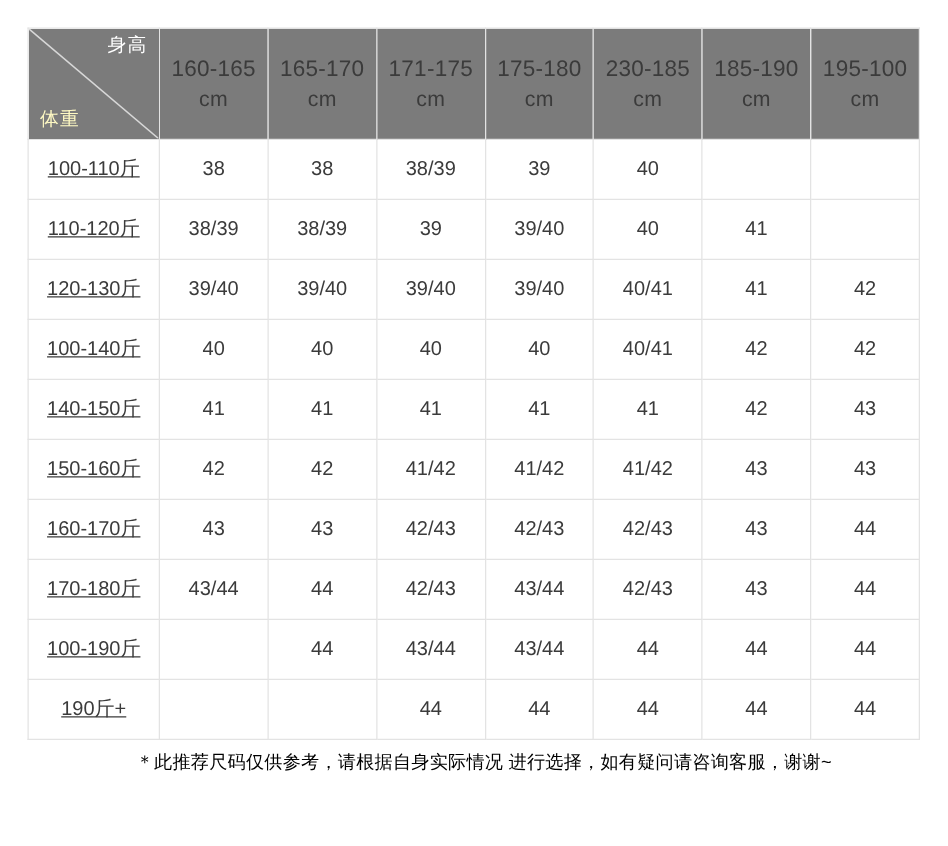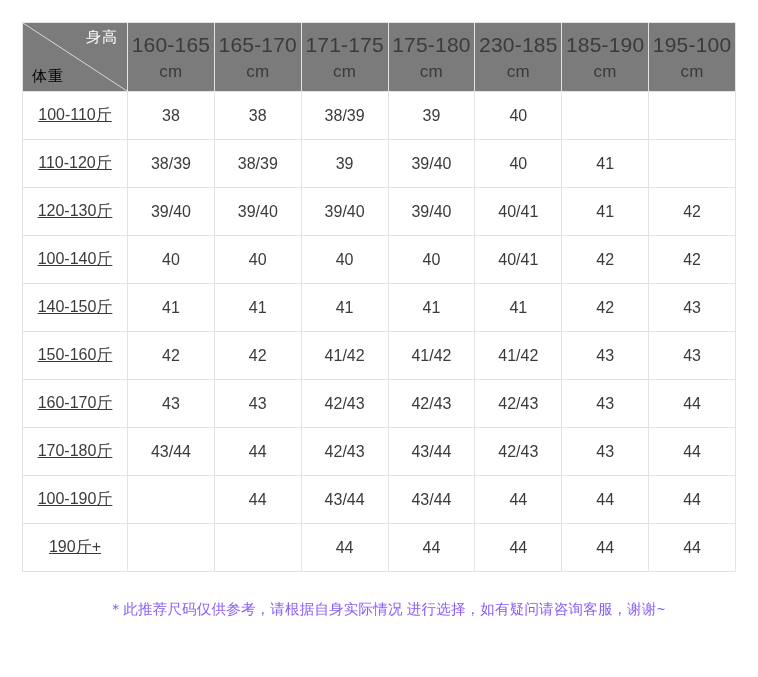--- a/index.html
+++ b/index.html
@@ -55,21 +55,21 @@
   thead th.corner {
     position: relative;
     padding: 0;
     width: 104px;
     background: #7b7b7b;
     overflow: hidden;
   }
   .corner-inner {
     position: relative;
     width: 100%;
-    height: 68px;
+    height: 88px;
     text-align: right;
   }
   .corner-line {
     position: absolute;
     left: 0;
     top: 0;
     width: 100%;
     height: 100%;
   }
   .corner-line svg { display: block; width: 100%; height: 100%; }
@@ -79,26 +79,26 @@
     top: 5px;
     font-size: 15px;
     color: #ffffff;
     letter-spacing: 1px;
   }
   .corner-bottom {
     position: absolute;
     left: 9px;
     bottom: 5px;
     font-size: 15px;
-    color: #000000;
+    color: #fef9c3;
     letter-spacing: 1px;
   }
   .hdr-main {
     display: block;
-    font-size: 21px;
+    font-size: 18px;
     letter-spacing: 0.2px;
   }
   .hdr-unit {
     display: block;
     font-size: 17px;
     margin-top: 2px;
     letter-spacing: 0.3px;
   }
   tbody td.rowhead {
     color: #3b3b3b;
@@ -110,21 +110,21 @@
     background: #ffffff;
     font-size: 15px;
   }
   .note {
     position: absolute;
     left: 16px;
     right: 0;
     top: 600px;
     text-align: center;
     font-size: 14.5px;
-    color: #8b5cf6;
+    color: #000000;
     letter-spacing: 0.2px;
   }
 </style>
 </head>
 <body>
 
 <div class="page">
 
   <div class="table-wrap">
     <table class="size-table">

